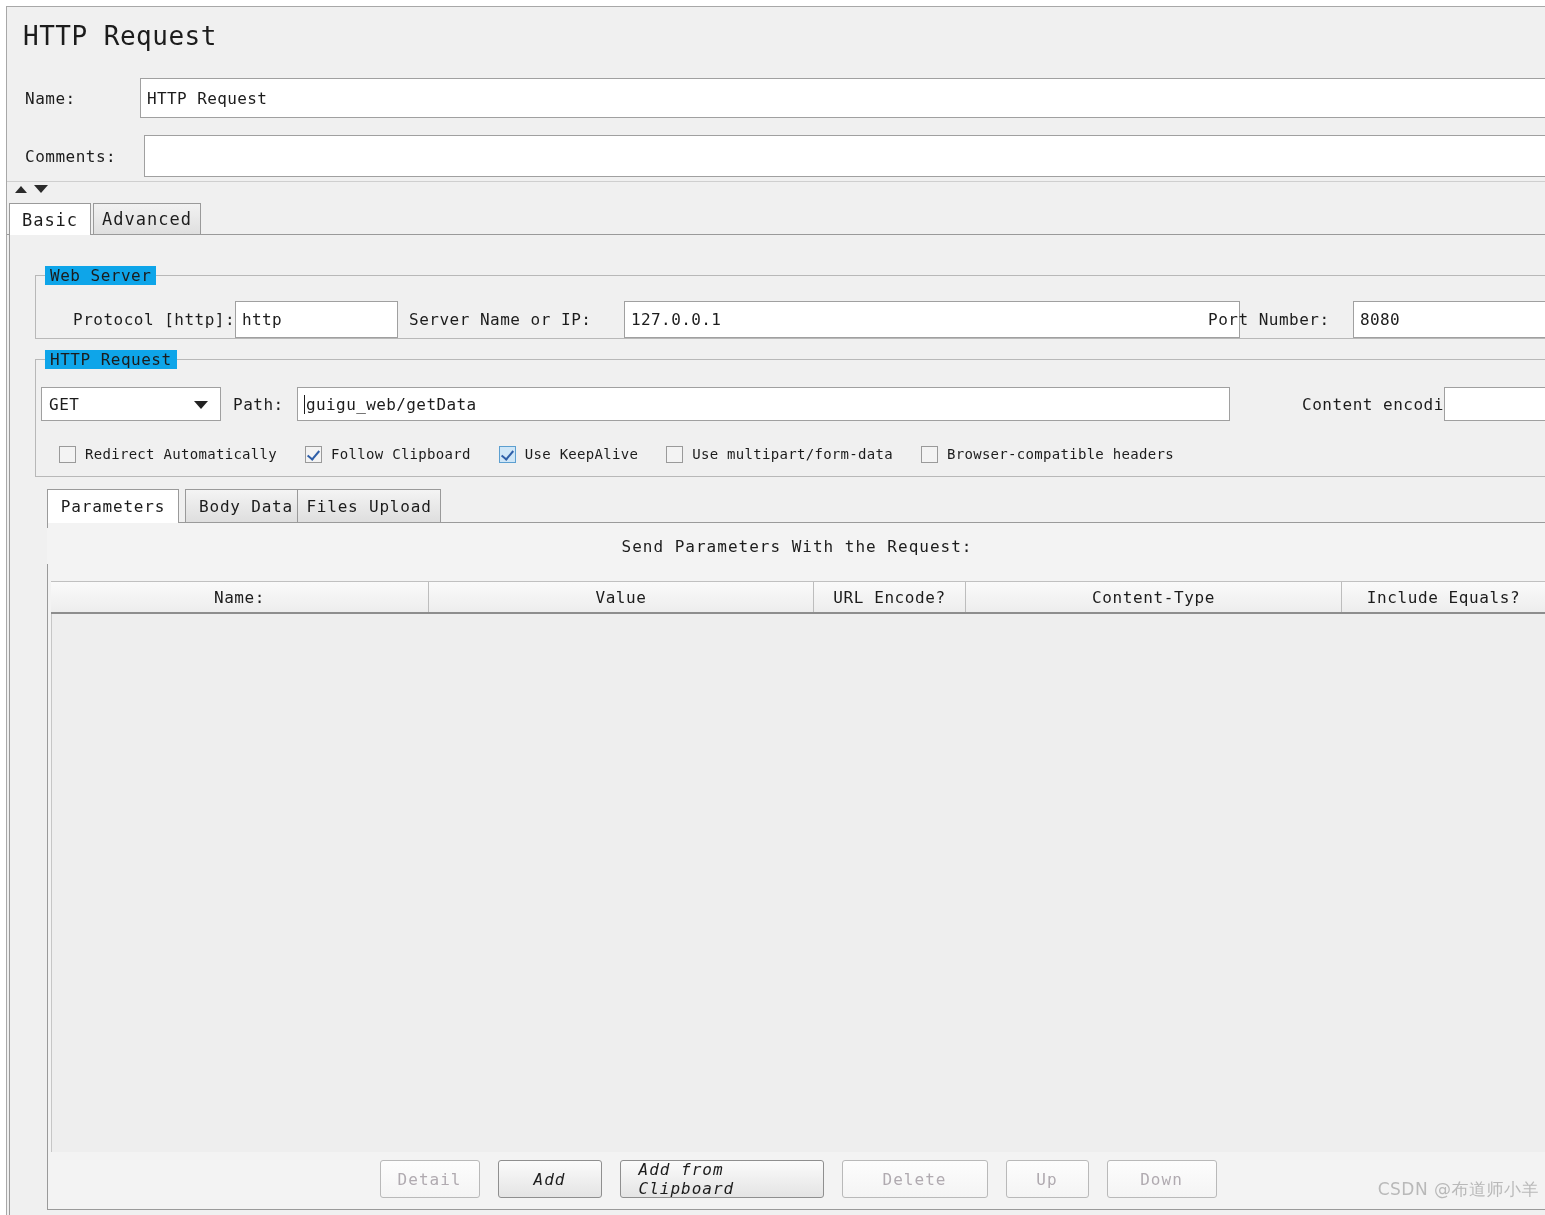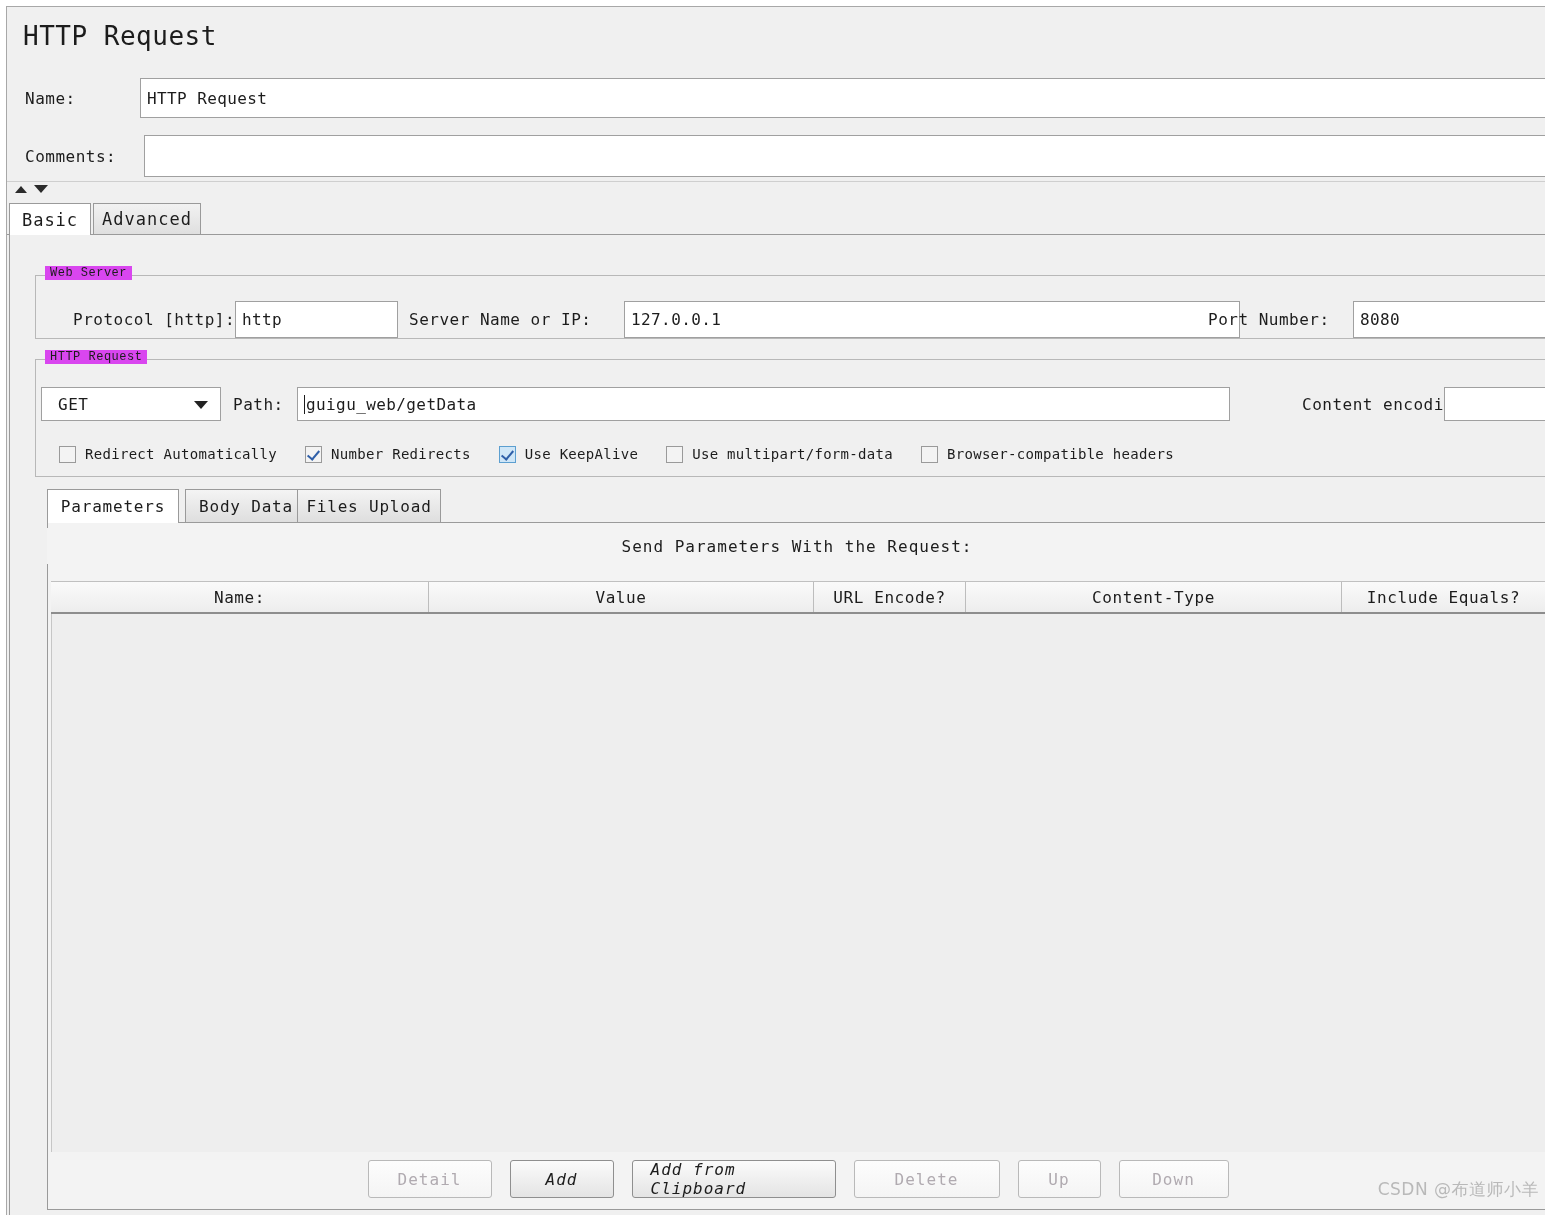--- a/index.html
+++ b/index.html
@@ -126,41 +126,40 @@
   }
 
   
   .group {
     position: absolute;
     border: 1px solid #b8b8b8;
     box-sizing: border-box;
   }
   .group-title {
     position: absolute;
-    background: #d946ef;
+    background: #0ea5e9;
     padding: 0 5px;
-    font-size: 12px;
+    font-size: 16px;
     letter-spacing: 0.5px;
     color: #1c1c1c;
-    font-family: Liberation Mono, monospace;
   }
   #grp-webserver { left: 28px; top: 268px; width: 1512px; height: 64px; }
   #grp-webserver-title { left: 38px; top: 259px; }
   #grp-httpreq   { left: 28px; top: 352px; width: 1512px; height: 118px; }
   #grp-httpreq-title { left: 38px; top: 343px; }
 
   
   .combo {
     position: absolute;
     background: #ffffff;
     border: 1px solid #a0a0a0;
     box-sizing: border-box;
     display: flex; align-items: center;
     font-size: 16px;
-    padding-left: 16px;
+    padding-left: 7px;
     color: #1c1c1c;
     letter-spacing: 0.5px;
   }
   .combo .arrow {
     position: absolute;
     right: 12px; top: 50%;
     margin-top: -3px;
     width: 0; height: 0;
     border-left: 7px solid transparent;
     border-right: 7px solid transparent;
@@ -352,21 +351,21 @@
   <div class="row-label" style="left:1295px; top:388px;">Content encoding:</div>
   <div class="txtfield" style="left:1437px; top:380px; width:108px; height:34px;"></div>
 
   <div class="cbrow">
     <div class="cb-item">
       <span class="cbox"></span>
       <span class="cb-label">Redirect Automatically</span>
     </div>
     <div class="cb-item">
       <span class="cbox checked"></span>
-      <span class="cb-label">Number Redirects</span>
+      <span class="cb-label">Follow Clipboard</span>
     </div>
     <div class="cb-item">
       <span class="cbox checked focus"></span>
       <span class="cb-label">Use KeepAlive</span>
     </div>
     <div class="cb-item">
       <span class="cbox"></span>
       <span class="cb-label">Use multipart/form-data</span>
     </div>
     <div class="cb-item">
@@ -387,21 +386,21 @@
   <div class="table-head">
     <div class="th" style="width:378px;">Name:</div>
     <div class="th" style="width:385px;">Value</div>
     <div class="th" style="width:152px;">URL Encode?</div>
     <div class="th" style="width:376px;">Content-Type</div>
     <div class="th" style="width:203px;">Include Equals?</div>
   </div>
   <div class="table-body"></div>
 
   <div class="btnrow">
-    <div class="btn" style="width:124px;">Detail</div>
+    <div class="btn" style="width:100px;">Detail</div>
     <div class="btn enabled" style="width:104px;">Add</div>
     <div class="btn enabled" style="width:204px;">Add from Clipboard</div>
     <div class="btn" style="width:146px;">Delete</div>
     <div class="btn" style="width:83px;">Up</div>
     <div class="btn" style="width:110px;">Down</div>
   </div>
 
 </div>
 
 <div class="watermark">CSDN @布道师小羊</div>

